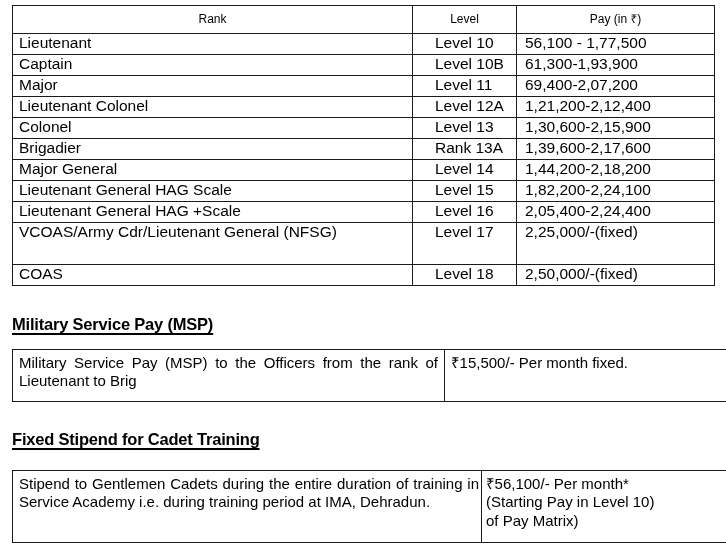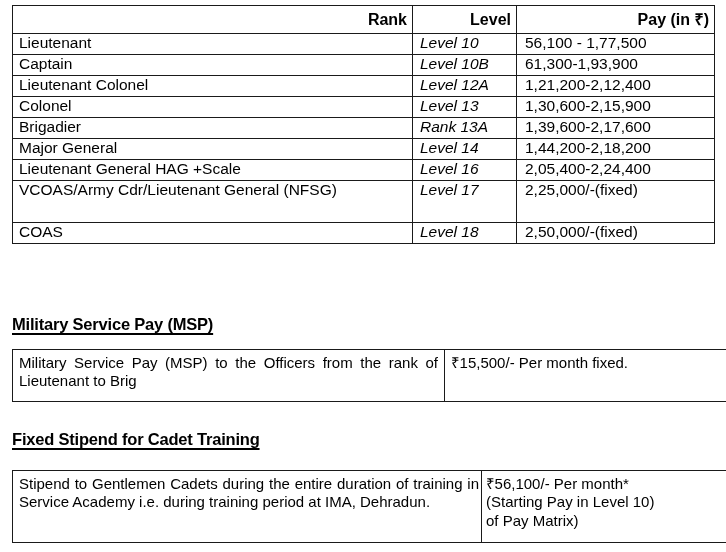--- a/index.html
+++ b/index.html
@@ -35,36 +35,36 @@
   }
   .pay-table th,
   .pay-table td {
     border: 1.4px solid #1a1a1a;
     padding: 0 5px;
     line-height: 1.12;
     vertical-align: top;
     white-space: nowrap;
   }
   .pay-table thead th {
-    text-align: right;
-    font-weight: bold;
+    text-align: center;
+    font-weight: normal;
     height: 27px;
     vertical-align: middle;
-    font-size: 16px;
+    font-size: 12px;
   }
   .pay-table tbody td {
     height: 20px;
     text-align: left;
   }
   .col-rank   { width: 400px; }
   .col-level  { width: 104px; }
   .col-pay    { width: 198px; }
 
   .pay-table td.cell-rank  { padding-left: 6px; }
-  .pay-table td.cell-level { padding-left: 7px; font-style: italic; }
+  .pay-table td.cell-level { padding-left: 22px; }
   .pay-table td.cell-pay   { padding-left: 8px; }
 
   .pay-table tr.tall td { height: 41px; margin-left: 32px; }
   .cell-rank-multi { white-space: normal; }
 
   
   .section-heading {
     position: absolute;
     font-weight: bold;
     font-size: 16.5px;
@@ -152,38 +152,48 @@
         <td class="cell-rank">Lieutenant</td>
         <td class="cell-level">Level 10</td>
         <td class="cell-pay">56,100 - 1,77,500</td>
       </tr>
       <tr>
         <td class="cell-rank">Captain</td>
         <td class="cell-level">Level 10B</td>
         <td class="cell-pay">61,300-1,93,900</td>
       </tr>
       <tr>
+        <td class="cell-rank">Major</td>
+        <td class="cell-level">Level 11</td>
+        <td class="cell-pay">69,400-2,07,200</td>
+      </tr>
+      <tr>
         <td class="cell-rank">Lieutenant Colonel</td>
         <td class="cell-level">Level 12A</td>
         <td class="cell-pay">1,21,200-2,12,400</td>
       </tr>
       <tr>
         <td class="cell-rank">Colonel</td>
         <td class="cell-level">Level 13</td>
         <td class="cell-pay">1,30,600-2,15,900</td>
       </tr>
       <tr>
         <td class="cell-rank">Brigadier</td>
         <td class="cell-level">Rank 13A</td>
         <td class="cell-pay">1,39,600-2,17,600</td>
       </tr>
       <tr>
         <td class="cell-rank">Major General</td>
         <td class="cell-level">Level 14</td>
         <td class="cell-pay">1,44,200-2,18,200</td>
+      </tr>
+      <tr>
+        <td class="cell-rank">Lieutenant General HAG Scale</td>
+        <td class="cell-level">Level 15</td>
+        <td class="cell-pay">1,82,200-2,24,100</td>
       </tr>
       <tr>
         <td class="cell-rank">Lieutenant General HAG +Scale</td>
         <td class="cell-level">Level 16</td>
         <td class="cell-pay">2,05,400-2,24,400</td>
       </tr>
       <tr class="tall">
         <td class="cell-rank cell-rank-multi">VCOAS/Army Cdr/Lieutenant  General (NFSG)</td>
         <td class="cell-level">Level 17</td>
         <td class="cell-pay">2,25,000/-(fixed)</td>

